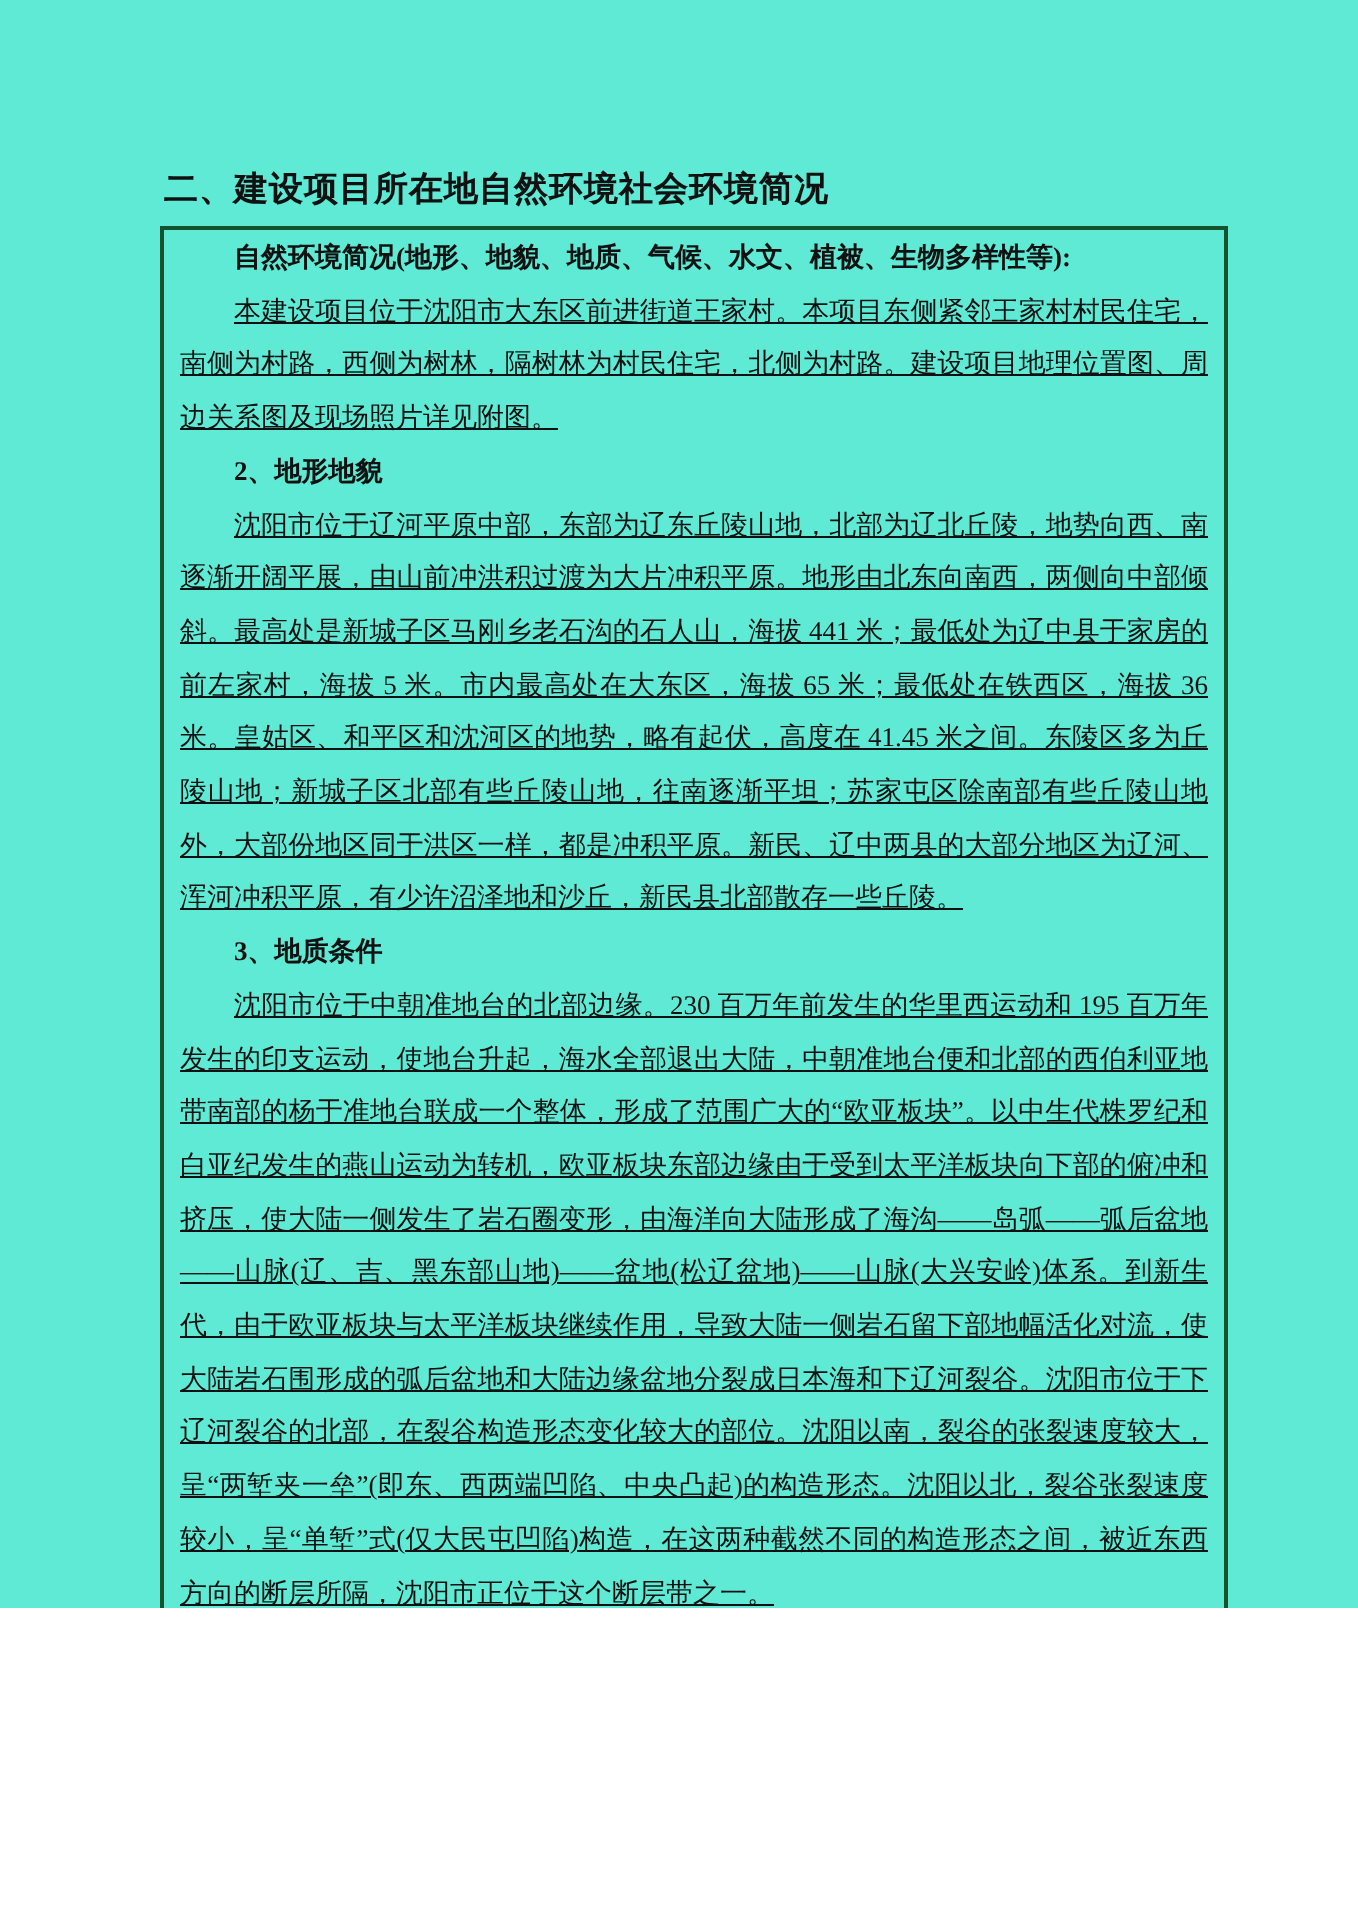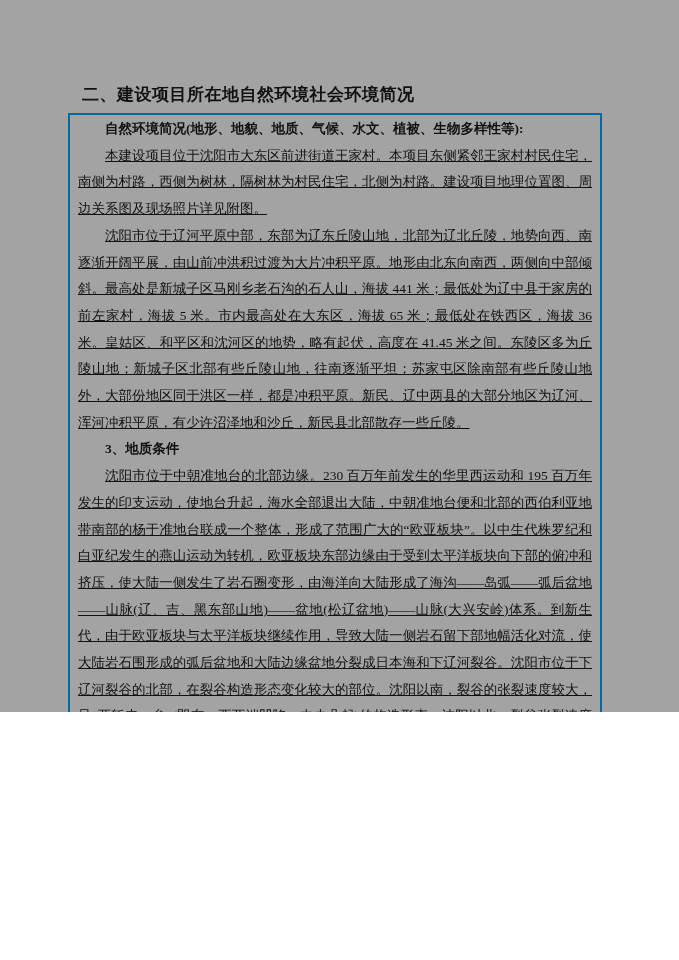--- a/index.html
+++ b/index.html
@@ -3,46 +3,46 @@
 <meta charset="utf-8">
 <style>
   html, body {
     margin: 0;
     padding: 0;
     background: #ffffff;
   }
   .page {
     position: relative;
     width: 679px;
-    height: 712px;
-    background: #a3a3a3;
+    height: 804px;
+    background: #5eead4;
     overflow: hidden;
     font-family: "Liberation Serif", "DejaVu Serif", serif;
     color: #111111;
   }
   .title {
     position: absolute;
     left: 82px;
     top: 84px;
     margin: 0;
     font-size: 17px;
     line-height: 22px;
     font-weight: bold;
     letter-spacing: 0.5px;
     white-space: nowrap;
     font-family: "Liberation Serif", "DejaVu Serif", serif;
   }
   .doc-box {
     position: absolute;
-    left: 68px;
+    left: 80px;
     top: 113px;
     width: 534px;
     height: 725px;
     box-sizing: border-box;
-    border: 2px solid #0369a1;
+    border: 2px solid #14532d;
     padding: 1px 8px 0 8px;
     overflow: hidden;
   }
   .doc-box p {
     margin: 0;
     font-size: 13.5px;
     line-height: 26.7px;
     text-indent: 2em;
     letter-spacing: 0;
   }
@@ -72,20 +72,21 @@
 
   <h1 class="title">二、建设项目所在地自然环境社会环境简况</h1>
 
   <div class="doc-box">
 
     <p class="bold">自然环境简况(地形、地貌、地质、气候、水文、植被、生物多样性等):</p>
 
 
     <p class="para">本建设项目位于沈阳市大东区前进街道王家村。本项目东侧紧邻王家村村民住宅，南侧为村路，西侧为树林，隔树林为村民住宅，北侧为村路。建设项目地理位置图、周边关系图及现场照片详见附图。</p>
 
+    <p class="bold">2、地形地貌</p>
 
     <p class="para">沈阳市位于辽河平原中部，东部为辽东丘陵山地，北部为辽北丘陵，地势向西、南逐渐开阔平展，由山前冲洪积过渡为大片冲积平原。地形由北东向南西，两侧向中部倾斜。最高处是新城子区马刚乡老石沟的石人山，海拔 441 米；最低处为辽中县于家房的前左家村，海拔 5 米。市内最高处在大东区，海拔 65 米；最低处在铁西区，海拔 36 米。皇姑区、和平区和沈河区的地势，略有起伏，高度在 41.45 米之间。东陵区多为丘陵山地；新城子区北部有些丘陵山地，往南逐渐平坦；苏家屯区除南部有些丘陵山地外，大部份地区同于洪区一样，都是冲积平原。新民、辽中两县的大部分地区为辽河、浑河冲积平原，有少许沼泽地和沙丘，新民县北部散存一些丘陵。</p>
 
     <p class="bold">3、地质条件</p>
 
     <p class="para">沈阳市位于中朝准地台的北部边缘。230 百万年前发生的华里西运动和 195 百万年发生的印支运动，使地台升起，海水全部退出大陆，中朝准地台便和北部的西伯利亚地带南部的杨于准地台联成一个整体，形成了范围广大的“欧亚板块”。以中生代株罗纪和白亚纪发生的燕山运动为转机，欧亚板块东部边缘由于受到太平洋板块向下部的俯冲和挤压，使大陆一侧发生了岩石圈变形，由海洋向大陆形成了海沟——岛弧——弧后盆地——山脉(辽、吉、黑东部山地)——盆地(松辽盆地)——山脉(大兴安岭)体系。到新生代，由于欧亚板块与太平洋板块继续作用，导致大陆一侧岩石留下部地幅活化对流，使大陆岩石围形成的弧后盆地和大陆边缘盆地分裂成日本海和下辽河裂谷。沈阳市位于下辽河裂谷的北部，在裂谷构造形态变化较大的部位。沈阳以南，裂谷的张裂速度较大，呈“两堑夹一垒”(即东、西两端凹陷、中央凸起)的构造形态。沈阳以北，裂谷张裂速度较小，呈“单堑”式(仅大民屯凹陷)构造，在这两种截然不同的构造形态之间，被近东西方向的断层所隔，沈阳市正位于这个断层带之一。</p>
 
   </div>
 
   <div class="page-number">7</div>

